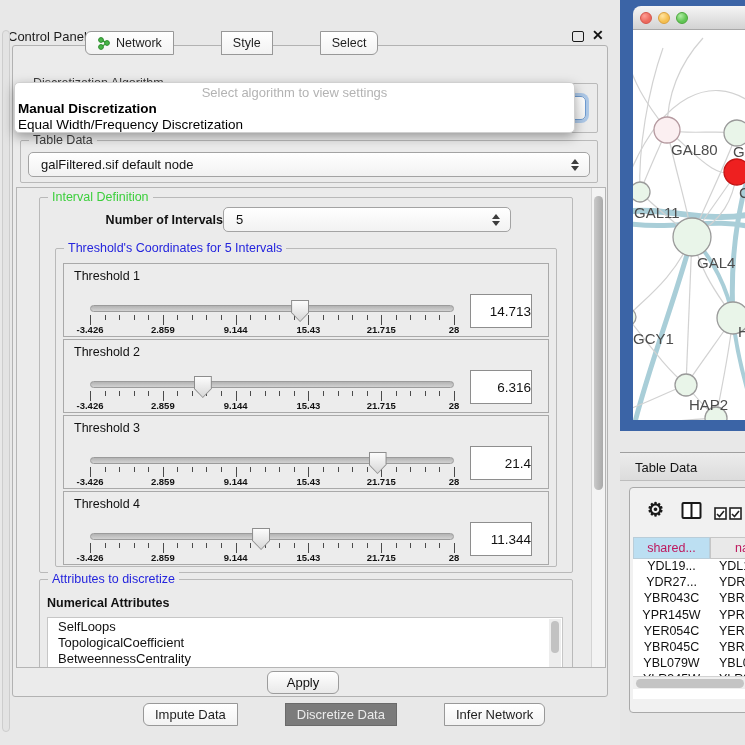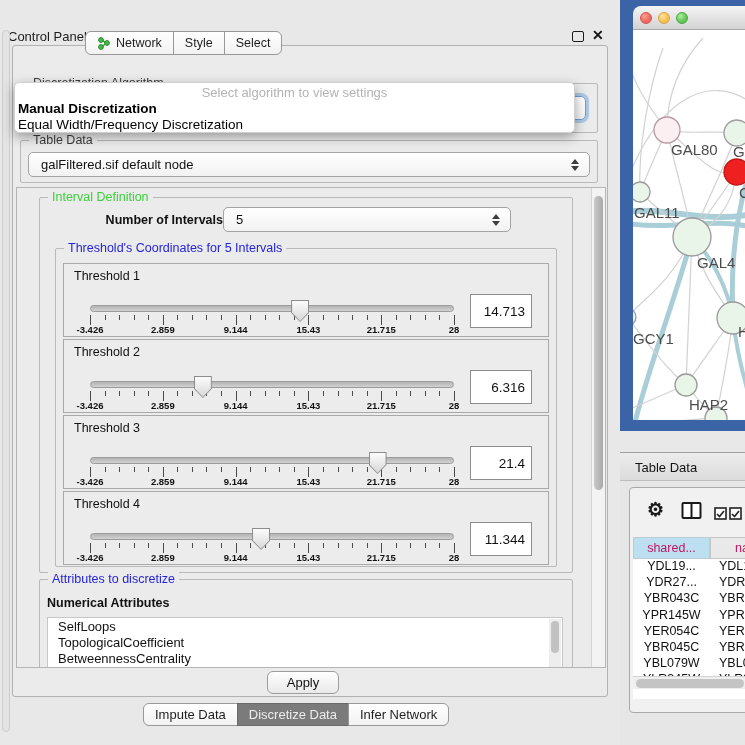--- a/index.html
+++ b/index.html
@@ -10,21 +10,21 @@
   
   #control-panel { position:absolute; left:0; top:0; width:620px; height:745px; background:#e8e8e8; }
   #cp-titlebar { position:absolute; left:0; top:0; width:620px; height:24px;margin-top:25px; }
   #cp-title { position:absolute; left:8px; top:4px; font-size:13px; color:#1c1c1c; }
   #float-icon { position:absolute; left:572px; top:6px; width:12px; height:11px; border:1.5px solid #1a1a1a; border-radius:2px; background:transparent; }
   #close-icon { position:absolute; left:592px; top:2px; font-size:14px; font-weight:bold; color:#111; }
 
   #left-strip { position:absolute; left:2px; top:30px; width:8px; height:702px; background:#e3e3e3; border:1px solid #cdcdcd; border-radius:4px; }
 
   
-  .tabbar { position:absolute; display:flex; z-index:12; }
+  .tabbar { position:absolute; display:flex; z-index:12;gap:48px; }
   #top-tabbar { left:85px; top:31px; }
   #bottom-tabbar { left:143px; top:703px; }
   .tab { display:flex; align-items:center; gap:5px; padding:3px 11px 4px 11px; font-size:12.5px; color:#1e1e1e;
          background:linear-gradient(#ffffff,#f2f2f2); border:1px solid #989898; margin-left:-1px; height:24px; white-space:nowrap; }
   #bottom-tabbar .tab { height:23px; font-size:13px; }
   .tab:first-child { border-radius:6px 0 0 6px; margin-left:0; }
   .tab:last-child { border-radius:0 6px 6px 0; }
   .tab.active { background:#7b7b7b; color:#ececec; border-color:#6a6a6a; }
 
   
@@ -63,21 +63,21 @@
   .th-title { position:absolute; left:10px; top:5px; font-size:12.5px; font-weight:normal; color:#111; }
   .track { position:absolute; left:26px; top:41px; width:364px; height:7px; border:1px solid #9b9b9b; border-radius:4px; background:linear-gradient(#b3b3b3,#d2d2d2); }
   .ticks { position:absolute; left:26px; top:51px; width:364px; height:11px; }
   .tick { position:absolute; width:1px; background:#4a4a4a; }
   .tick.major { height:10px; } .tick.minor { height:5px; }
   .tick-labels { position:absolute; left:26px; top:60px; width:364px; height:12px; }
   .tick-label { position:absolute; transform:translateX(-50%); font-size:9.5px; font-weight:bold; color:#111; white-space:nowrap; }
   .thumb { position:absolute; top:36px; width:18px; height:22px; }
   .t-outer { position:absolute; left:0; top:0; width:18px; height:22px; background:#8d8d8d; clip-path:polygon(0 0,100% 0,100% 58%,50% 100%,0 58%); }
   .t-inner { position:absolute; left:1px; top:1px; width:16px; height:20px; background:linear-gradient(#fcfcfc,#d7d7d7); clip-path:polygon(0 0,100% 0,100% 58%,50% 100%,0 58%); }
-  .th-value { position:absolute; left:406px; top:30px; width:62px; height:34px; border:1px solid #8e8e8e; background:#fff; font-family:"Liberation Sans",sans-serif; font-size:13.5px; color:#111; text-align:right; padding-right:6px; }
+  .th-value { position:absolute; left:406px; top:30px; width:62px; height:34px; border:1px solid #8e8e8e; background:#fff; font-family:"Liberation Sans",sans-serif; font-size:13.5px; color:#111; text-align:right; }
 
   
   #attr-list { position:absolute; left:46px; top:616px; width:516px; height:70px; background:#ffffff; border:1px solid #c6c6c6; overflow:hidden; }
   .attr-item { padding:1px 0 1px 10px; font-size:13px; color:#111; height:16px; white-space:nowrap; }
   #attr-vscroll { position:absolute; right:1px; top:1px; width:12px; height:66px; background:#ededed; }
   #attr-vscroll .thumbbar { position:absolute; left:2px; top:2px; width:8px; height:32px; border-radius:4px; background:#c2c2c2; }
 
   #apply-button { position:absolute; left:267px; top:671px; width:72px; height:23px; border:1px solid #9c9c9c; border-radius:6px;
                   background:linear-gradient(#ffffff,#e9e9e9); font-size:13px; color:#111; text-align:center; line-height:21px; }
 

